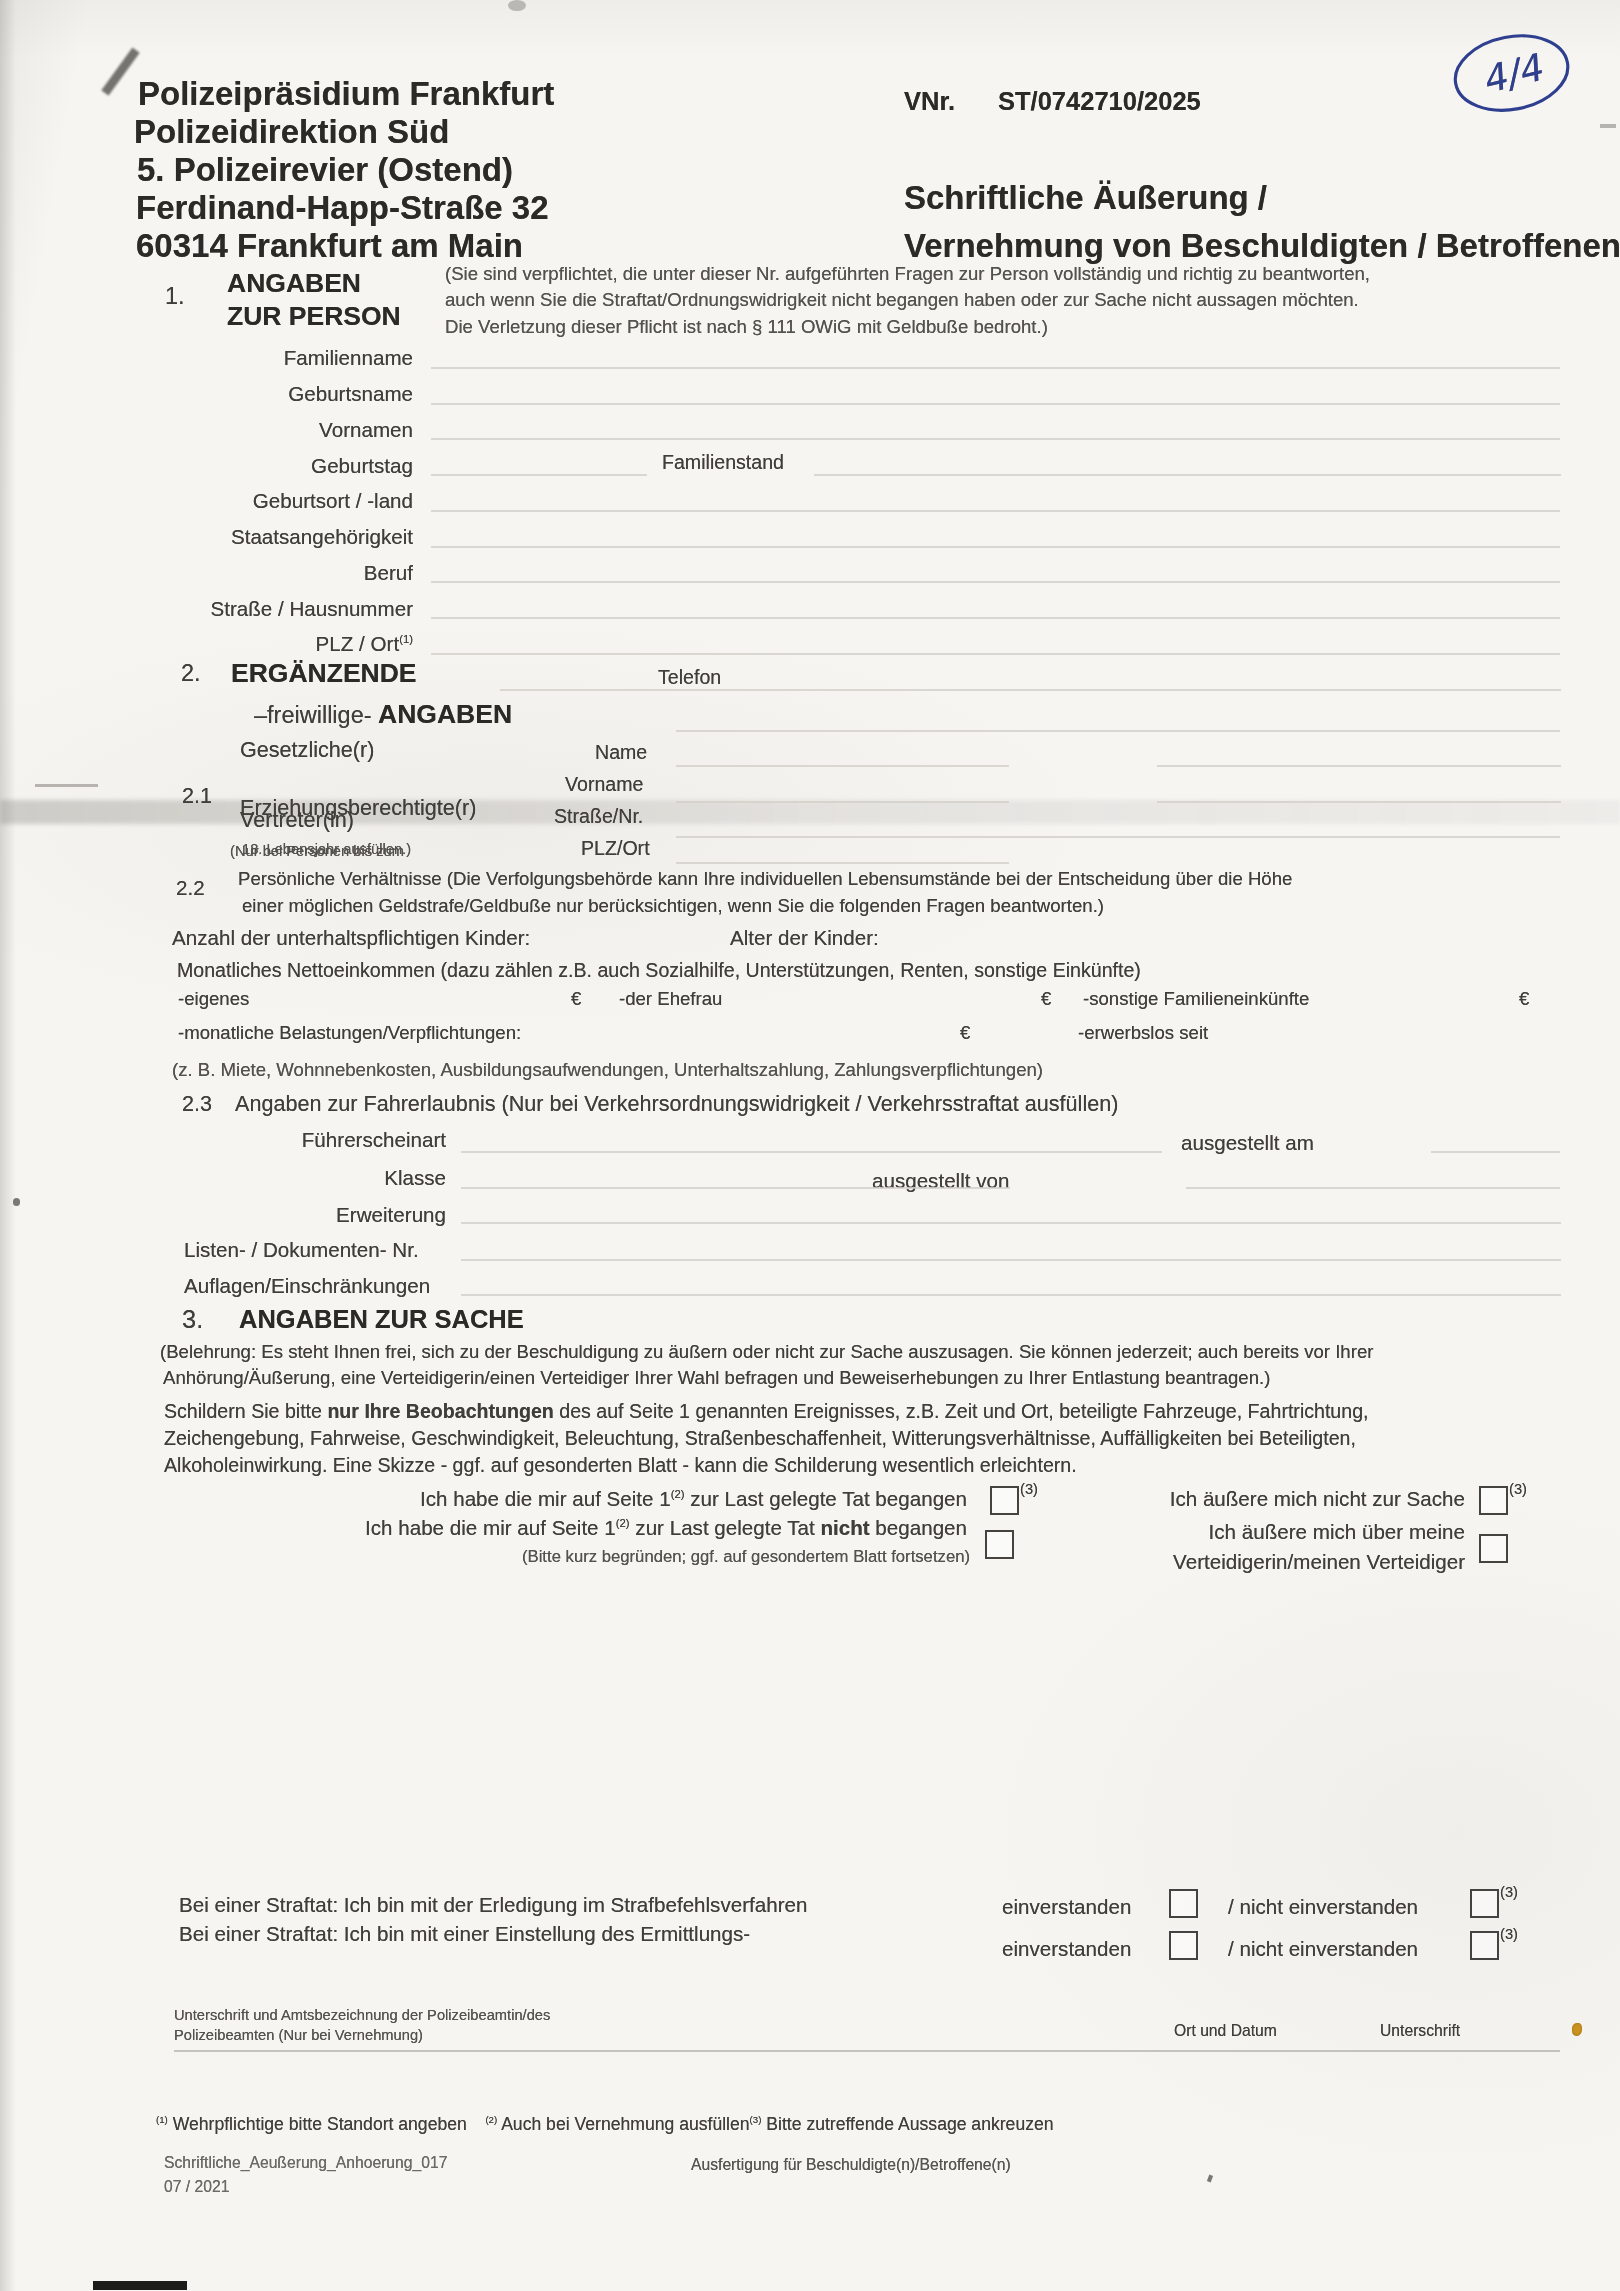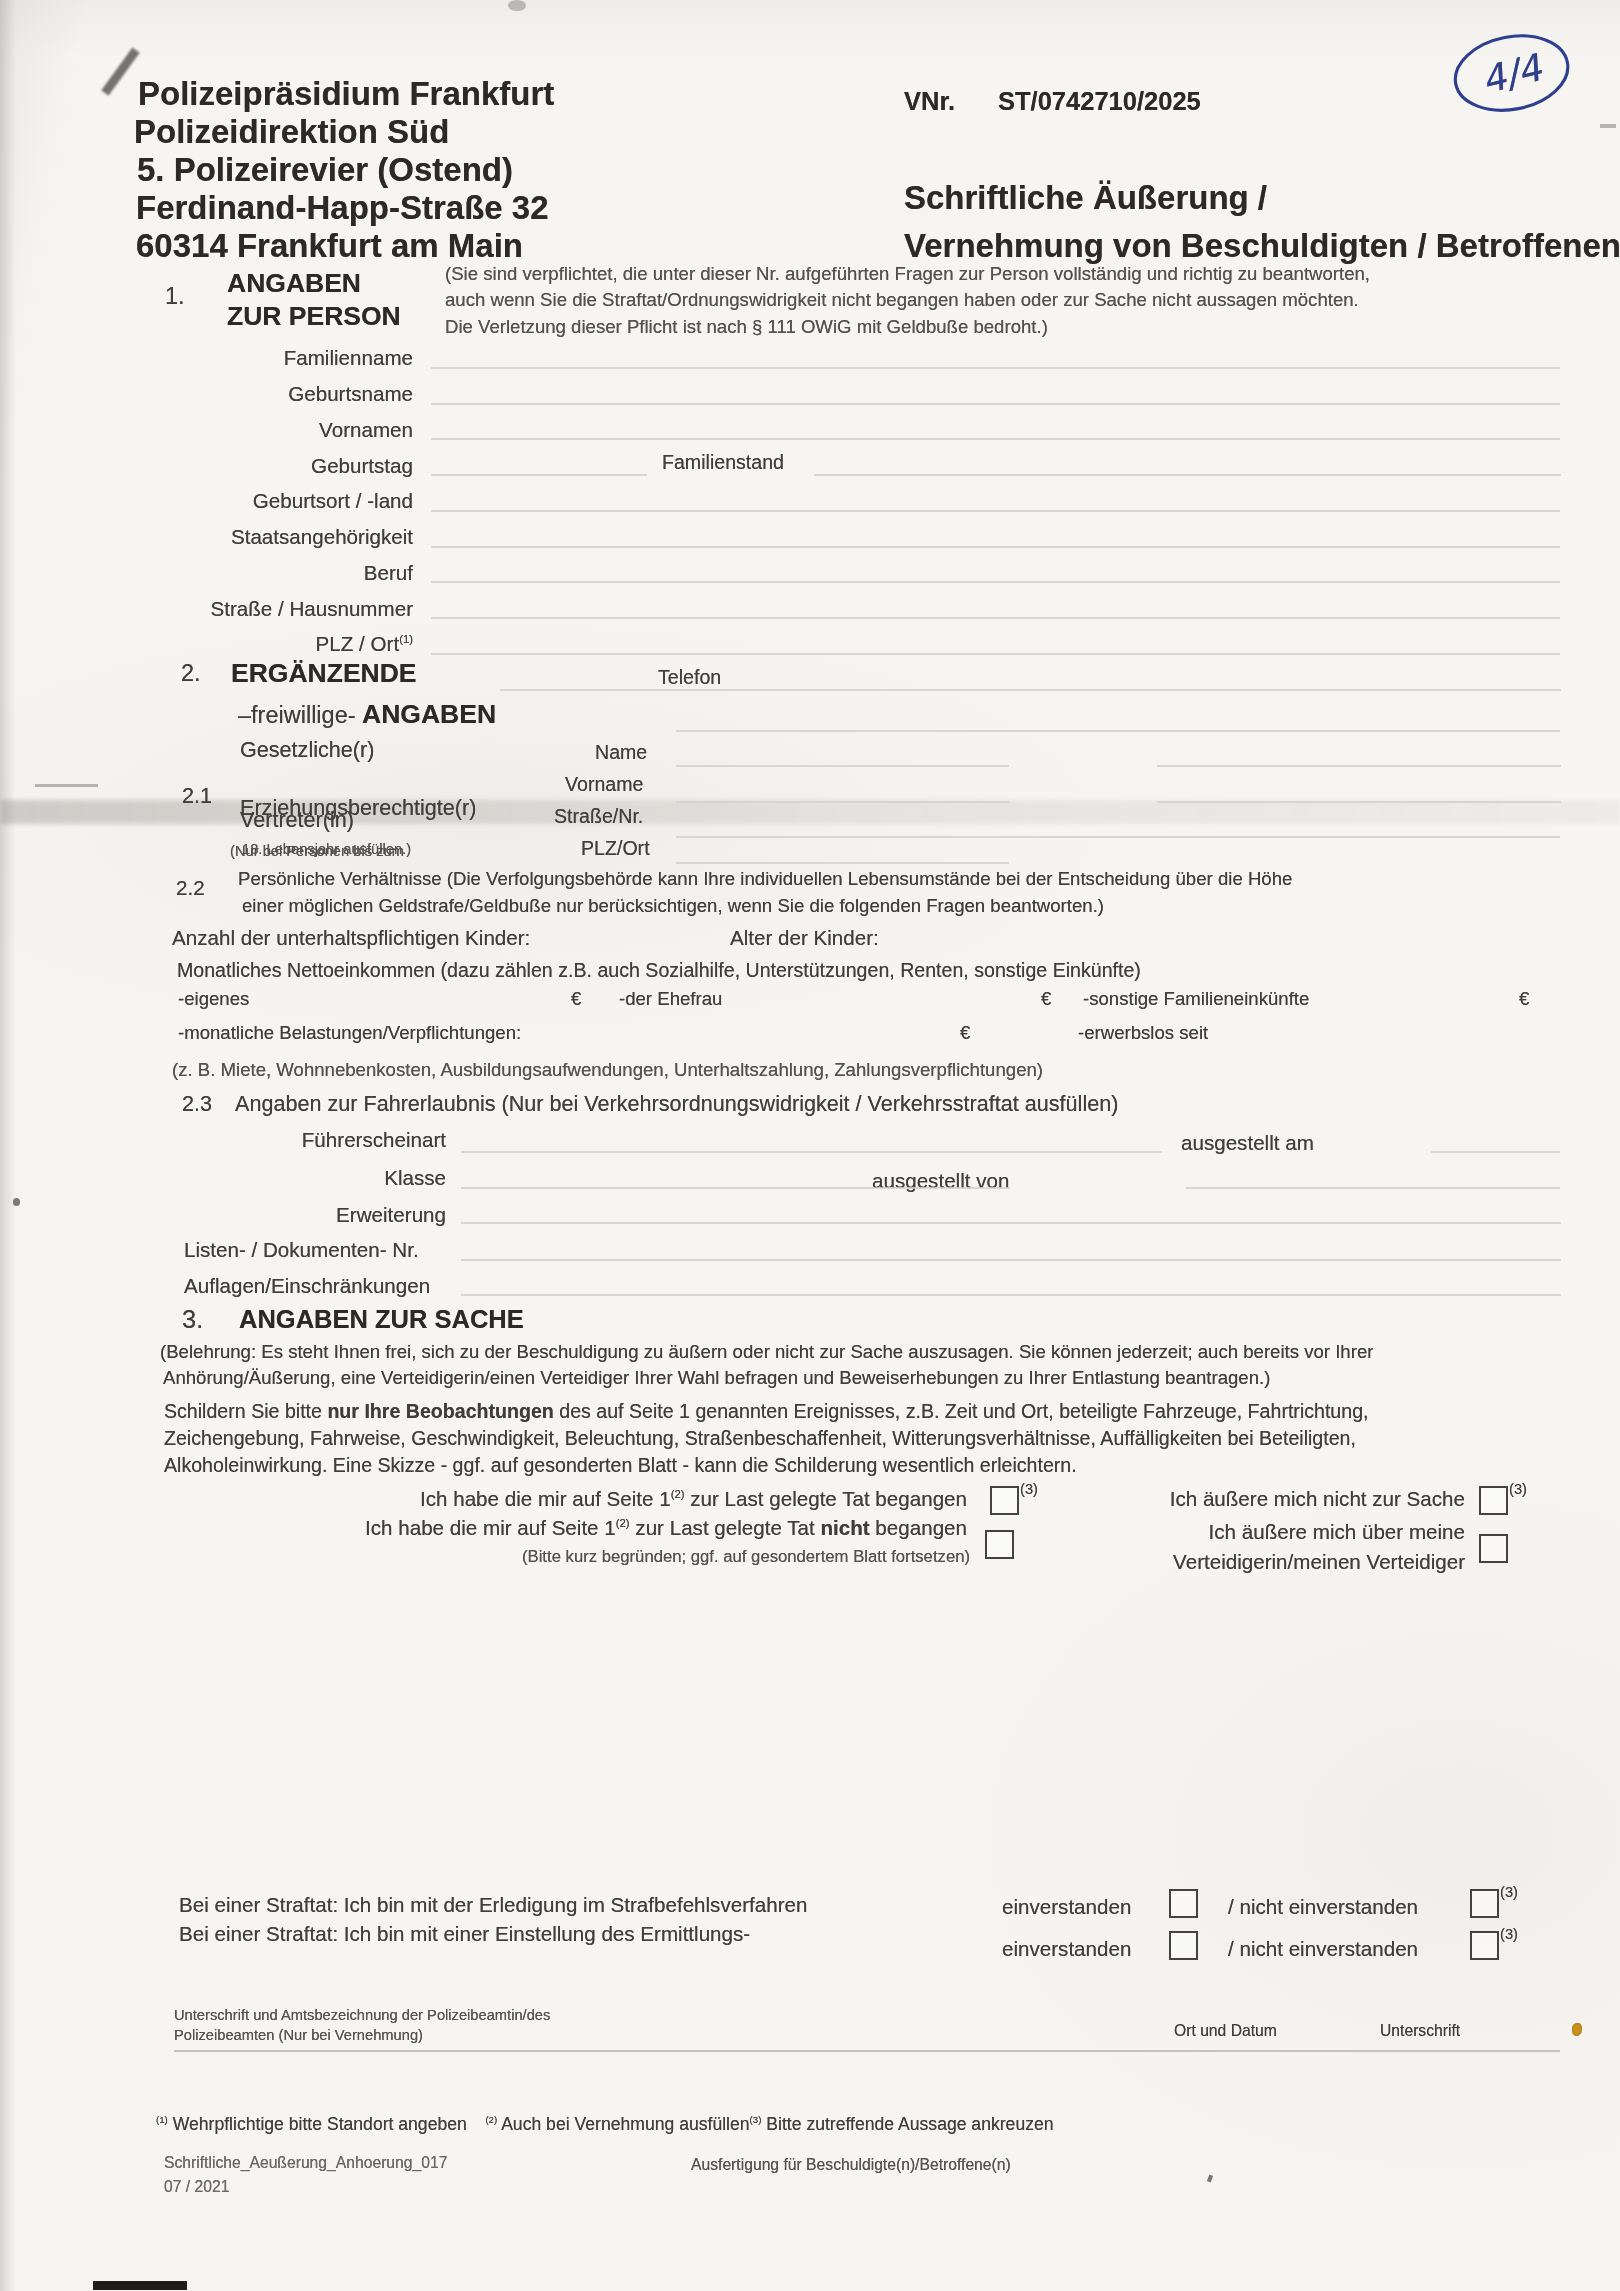--- a/index.html
+++ b/index.html
@@ -95,21 +95,21 @@
   <div class="fl" style="left:676px;top:730px;width:884px;"></div>
   <div class="fl" style="left:676px;top:765px;width:333px;"></div>
   <div class="fl" style="left:1157px;top:765px;width:404px;"></div>
   <div class="fl" style="left:676px;top:801px;width:333px;"></div>
   <div class="fl" style="left:1157px;top:801px;width:404px;"></div>
   <div class="fl" style="left:676px;top:836px;width:884px;"></div>
   <div class="fl" style="left:676px;top:862px;width:333px;"></div>
 
   <div class="abs fs24" style="left:181px;top:659px;">2.</div>
   <div class="abs b dark fs27" style="left:231px;top:657px;">ERGÄNZENDE</div>
-  <div class="abs fs24" style="left:238px;top:698px;"><span>–freiwillige-</span> <span class="b dark fs27">ANGABEN</span></div>
+  <div class="abs fs24" style="left:254px;top:698px;"><span>–freiwillige-</span> <span class="b dark fs27">ANGABEN</span></div>
   <div class="abs fs20" style="left:658px;top:666px;">Telefon</div>
 
   <div class="abs fs22" style="left:240px;top:737px;">Gesetzliche(r)</div>
   <div class="abs fs22" style="left:240px;top:771px;margin-top:36px;">Vertreter(in)</div>
   <div class="abs fs22" style="left:182px;top:783px;">2.1</div>
   <div class="abs fs22" style="left:240px;top:795px;">Erziehungsberechtigte(r)</div>
   <div class="abs fs15 soft" style="left:230px;top:823px;margin-top:20px;">(Nur bei Personen bis zum</div>
   <div class="abs fs15 soft" style="left:242px;top:841px;">18. Lebensjahr ausfüllen.)</div>
   <div class="abs fs20" style="left:595px;top:741px;">Name</div>
   <div class="abs fs20" style="left:565px;top:773px;">Vorname</div>

